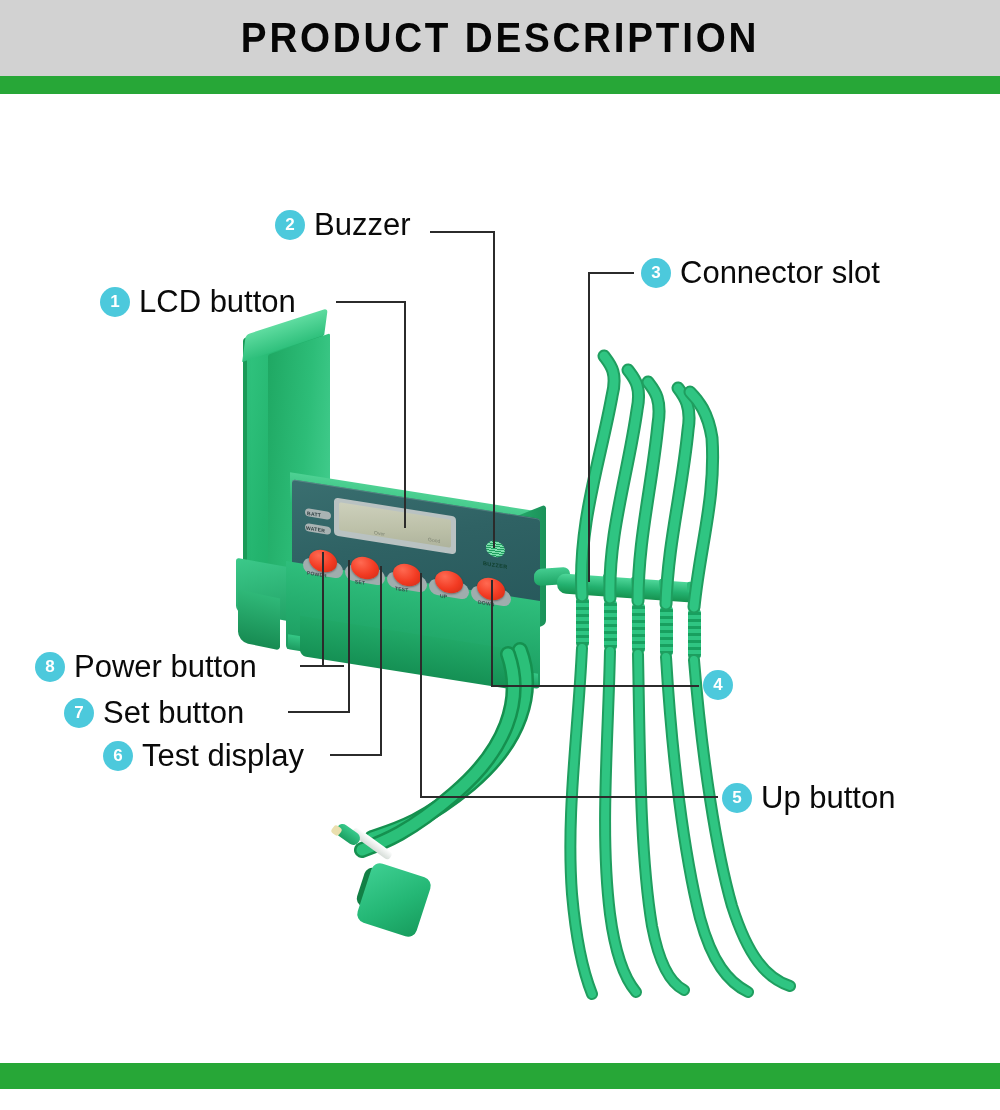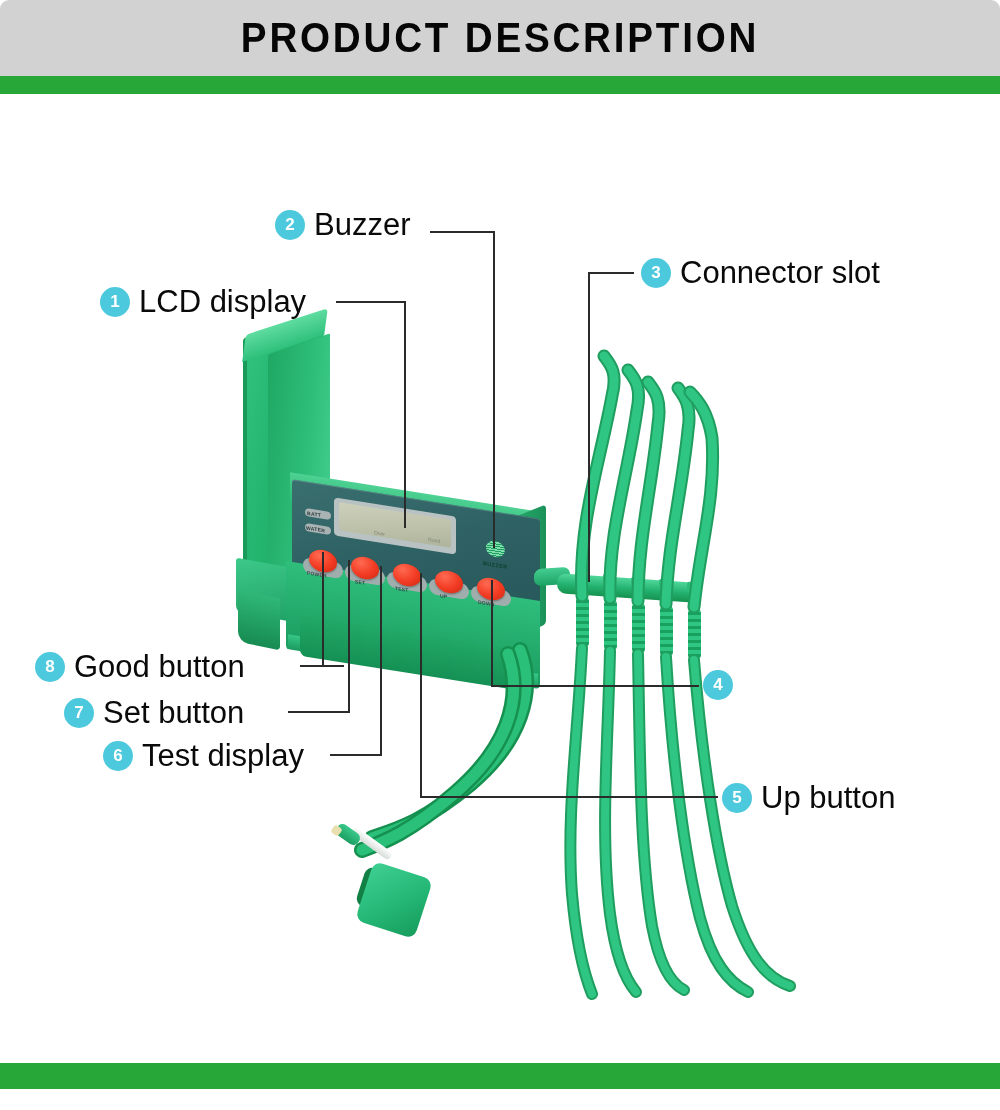--- a/index.html
+++ b/index.html
@@ -9,21 +9,20 @@
   }
   body {
     font-family: "Liberation Sans", sans-serif;
   }
   #page {
     position: relative;
     width: 1000px;
     height: 1110px;
     background: #ffffff;
     overflow: hidden;
-    border-radius: 9px;
   }
 
   
   .header-band {
     position: absolute;
     left: 0;
     top: 0;
     width: 1000px;
     height: 76px;
     background: #d2d2d2;
@@ -564,21 +563,21 @@
   <div class="lead v" style="left:380px; top:566px; height:190px;"></div>
 
   <div class="lead h" style="left:288px; top:711px; width:62px;"></div>
   <div class="lead v" style="left:348px; top:560px; height:153px;"></div>
 
   <div class="lead h" style="left:300px; top:665px; width:44px;"></div>
   <div class="lead v" style="left:322px; top:552px; height:115px;"></div>
 
   <div class="callout" style="left:100px; top:285px;">
     <span class="badge">1</span>
-    <span class="ctext">LCD display</span>
+    <span class="ctext">LCD button</span>
   </div>
 
   <div class="callout" style="left:275px; top:208px;">
     <span class="badge">2</span>
     <span class="ctext">Buzzer</span>
   </div>
 
   <div class="callout" style="left:641px; top:256px;">
     <span class="badge">3</span>
     <span class="ctext">Connector slot</span>
@@ -598,17 +597,17 @@
     <span class="ctext">Test display</span>
   </div>
 
   <div class="callout" style="left:64px; top:696px;">
     <span class="badge">7</span>
     <span class="ctext">Set button</span>
   </div>
 
   <div class="callout" style="left:35px; top:650px;">
     <span class="badge">8</span>
-    <span class="ctext">Good button</span>
+    <span class="ctext">Power button</span>
   </div>
 
   <div class="rule-bottom"></div>
 </div>
 
 </body></html>

